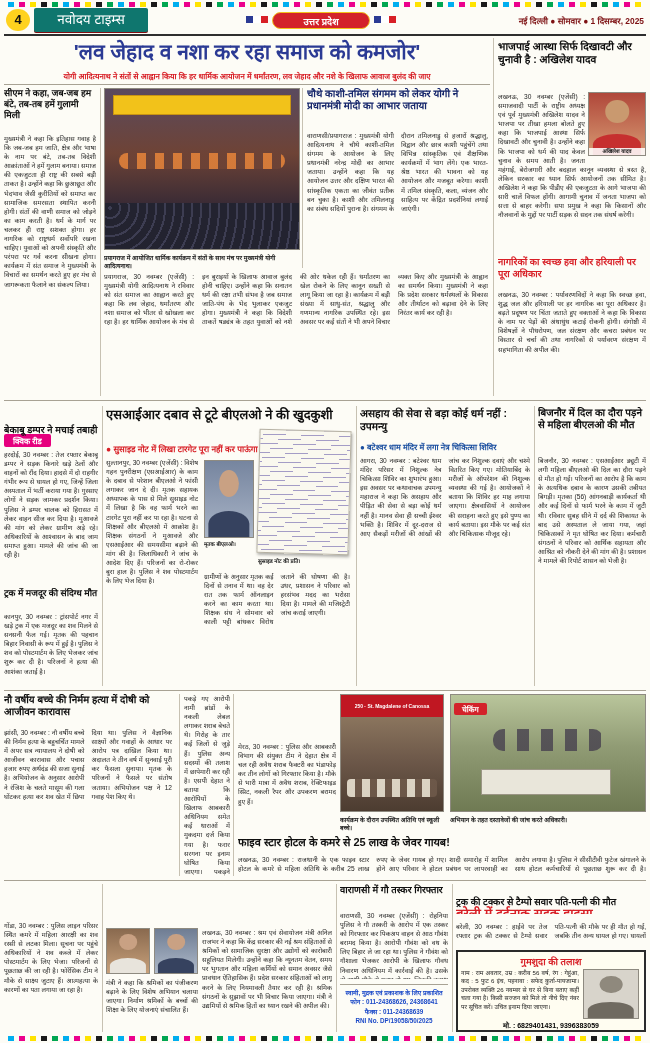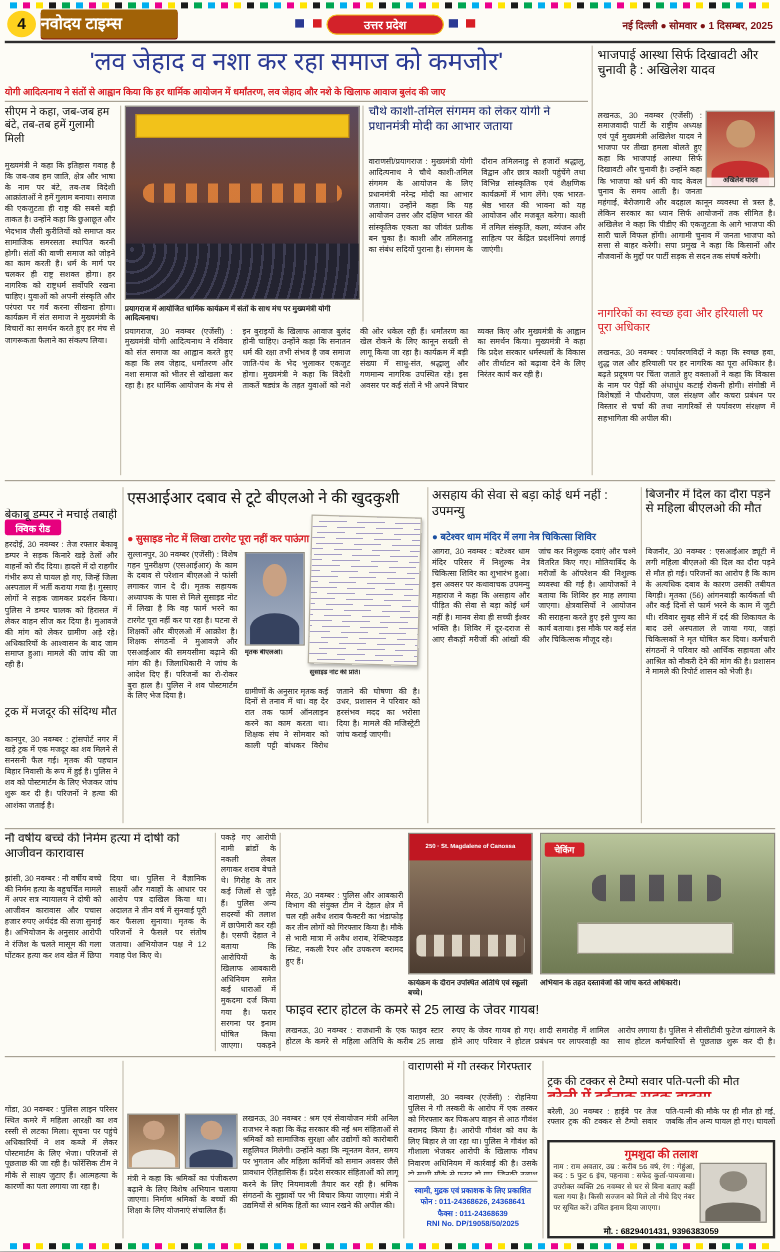--- a/index.html
+++ b/index.html
@@ -1,33 +1,33 @@
 <!DOCTYPE html>
 <html lang="hi"><head>
 <meta charset="utf-8">
 <style>
   *{margin:0;padding:0;box-sizing:border-box}
   html,body{background:#9a9a9a}
   body{font-family:"Liberation Sans","DejaVu Sans",sans-serif}
   .page{position:relative;width:650px;height:1043px;margin:0 auto;background:#fdfcf6;overflow:hidden;box-shadow:0 0 6px rgba(0,0,0,.5)}
   .abs{position:absolute}
   .bt{font-size:6.6px;line-height:1.38;text-align:justify;color:#1d1d1d;overflow:hidden}
-  .hl{font-weight:normal;color:#0f0f0f;line-height:1.22;overflow:hidden}
+  .hl{font-weight:bold;color:#0f0f0f;line-height:1.22;overflow:hidden}
   .cap{font-size:6.2px;font-weight:bold;color:#222;line-height:1.25;overflow:hidden}
   .red{color:#d81f26}
   .blue{color:#2b3a94}
   .nblue{color:#16266b}
   .col2{column-count:2;column-gap:7px}
   .col3{column-count:3;column-gap:7px}
   .col4{column-count:4;column-gap:8px}
   .vr{position:absolute;width:1px;background:#c7c1b2}
   .hrl{position:absolute;height:1px;background:#a8a294}
   .ph{position:absolute;border:1px solid #8e8a80;overflow:hidden}
   .dots{position:absolute;height:5px;background:repeating-linear-gradient(90deg,#00aeef 0 6px,#fdfcf6 6px 11px,#ec008c 11px 17px,#fdfcf6 17px 22px,#ffe300 22px 28px,#fdfcf6 28px 33px,#1a1a1a 33px 39px,#fdfcf6 39px 44px,#00a651 44px 50px,#fdfcf6 50px 55px)}
-  .masthead{background:#a16207;color:#fff;font-weight:bold;font-size:13.5px;text-align:left;line-height:24px;border-radius:2px;box-shadow:0 1px 0 #7e0d11}
+  .masthead{background:#0f766e;color:#fff;font-weight:normal;font-size:13.5px;text-align:center;line-height:24px;border-radius:2px;box-shadow:0 1px 0 #7e0d11}
   .badge{background:#d3222a;color:#fff;font-weight:bold;font-size:9.5px;text-align:center;line-height:17px;border-radius:9px;border:1px solid #f2c21a}
   .flagbar{position:absolute;height:7px;background:linear-gradient(90deg,#2b3a94 0 33%,#fff 33% 66%,#d81f26 66%)}
   .tag-pink{background:#e6007e;color:#fff;font-size:8px;font-weight:bold;padding:1px 9px;border-radius:2px;display:inline-block}
   .tag-red{background:#d3222a;color:#fff;font-size:7.5px;font-weight:bold;padding:1px 8px;border-radius:2px;display:inline-block}
   .paper{background:repeating-linear-gradient(180deg,#faf8ef 0 4px,#a49cc6 4px 4.6px);border:1px solid #b5b0a2;box-shadow:1px 2px 3px rgba(0,0,0,.3)}
   .pcap{position:absolute;left:0;right:0;bottom:0;background:rgba(255,255,255,.88);font-size:5.4px;font-weight:bold;text-align:center;color:#222;line-height:1.3}
   .head-sil{position:absolute;top:12%;left:50%;transform:translateX(-50%);width:42%;height:36%;border-radius:50%;background:#c9a183}
   .torso-sil{position:absolute;bottom:0;left:50%;transform:translateX(-50%);width:86%;height:34%;border-radius:50% 50% 0 0;background:#36425f}
   .circle4{background:#ffd21e;border-radius:50%;text-align:center;font-weight:bold;font-size:13px;color:#111;line-height:22px}
   .imprint{font-size:6.3px;line-height:1.5;text-align:center;color:#1b49c8;font-weight:bold;border-top:1px solid #a8a294;padding-top:3px}
@@ -42,21 +42,21 @@
 
   <div class="abs circle4" style="left:6px;top:9px;width:24px;height:22px">4</div>
   <div class="abs masthead" style="left:34px;top:8px;width:114px;height:24px">नवोदय टाइम्स</div>
   <div class="flagbar" style="left:246px;top:16px;width:22px"></div>
   <div class="abs badge" style="left:272px;top:12px;width:98px;height:17px">उत्तर प्रदेश</div>
   <div class="flagbar" style="left:374px;top:16px;width:22px"></div>
   <div class="abs" style="left:420px;top:15px;width:224px;text-align:right;font-size:8.4px;font-weight:bold;color:#7d1113">नई दिल्ली ● सोमवार ● 1 दिसम्बर, 2025</div>
   <div class="hrl" style="left:4px;top:34px;width:642px;height:2px;background:#2e2e2e"></div>
 
   <div class="abs hl blue" style="left:4px;top:39px;width:486px;height:30px;font-size:21px;text-align:center">'लव जेहाद व नशा कर रहा समाज को कमजोर'</div>
-  <div class="abs" style="left:4px;top:71px;width:486px;height:12px;font-size:7.8px;font-weight:bold;color:#d81f26;white-space:nowrap;overflow:hidden">योगी आदित्यनाथ ने संतों से आह्वान किया कि हर धार्मिक आयोजन में धर्मांतरण, लव जेहाद और नशे के खिलाफ आवाज बुलंद की जाए</div>
+  <div class="abs" style="left:4px;top:71px;width:486px;height:12px;font-size:7.8px;font-weight:bold;color:#d81f26;text-align:center;white-space:nowrap;overflow:hidden">योगी आदित्यनाथ ने संतों से आह्वान किया कि हर धार्मिक आयोजन में धर्मांतरण, लव जेहाद और नशे के खिलाफ आवाज बुलंद की जाए</div>
   <div class="hrl" style="left:4px;top:84px;width:486px"></div>
 
   <div class="abs hl" style="left:4px;top:88px;width:92px;height:44px;font-size:9px">सीएम ने कहा, जब-जब हम बंटे, तब-तब हमें गुलामी मिली</div>
   <div class="abs bt" style="left:4px;top:134px;width:92px;height:262px">मुख्यमंत्री ने कहा कि इतिहास गवाह है कि जब-जब हम जाति, क्षेत्र और भाषा के नाम पर बंटे, तब-तब विदेशी आक्रांताओं ने हमें गुलाम बनाया। समाज की एकजुटता ही राष्ट्र की सबसे बड़ी ताकत है। उन्होंने कहा कि छुआछूत और भेदभाव जैसी कुरीतियों को समाप्त कर सामाजिक समरसता स्थापित करनी होगी। संतों की वाणी समाज को जोड़ने का काम करती है। धर्म के मार्ग पर चलकर ही राष्ट्र सशक्त होगा। हर नागरिक को राष्ट्रधर्म सर्वोपरि रखना चाहिए। युवाओं को अपनी संस्कृति और परंपरा पर गर्व करना सीखना होगा। कार्यक्रम में संत समाज ने मुख्यमंत्री के विचारों का समर्थन करते हुए हर मंच से जागरूकता फैलाने का संकल्प लिया।</div>
   <div class="vr" style="left:100px;top:88px;height:308px"></div>
 
   <div class="ph" style="left:104px;top:88px;width:196px;height:162px;background:linear-gradient(180deg,#5a4a5e 0%,#6e4336 40%,#3a2b35 72%,#201a26 100%)">
     <div style="position:absolute;left:8px;top:6px;right:8px;height:20px;background:#f2c21a;border:1px solid #c89413"></div>
     <div style="position:absolute;left:14px;top:64px;right:14px;height:16px;background:repeating-linear-gradient(90deg,#e8853a 0 9px,#6e4336 9px 18px);border-radius:8px;opacity:.85"></div>
     <div style="position:absolute;left:0;bottom:0;right:0;height:46px;background:repeating-radial-gradient(circle at 5px 5px,#3d3d52 0 2px,#232330 2px 9px)"></div>

